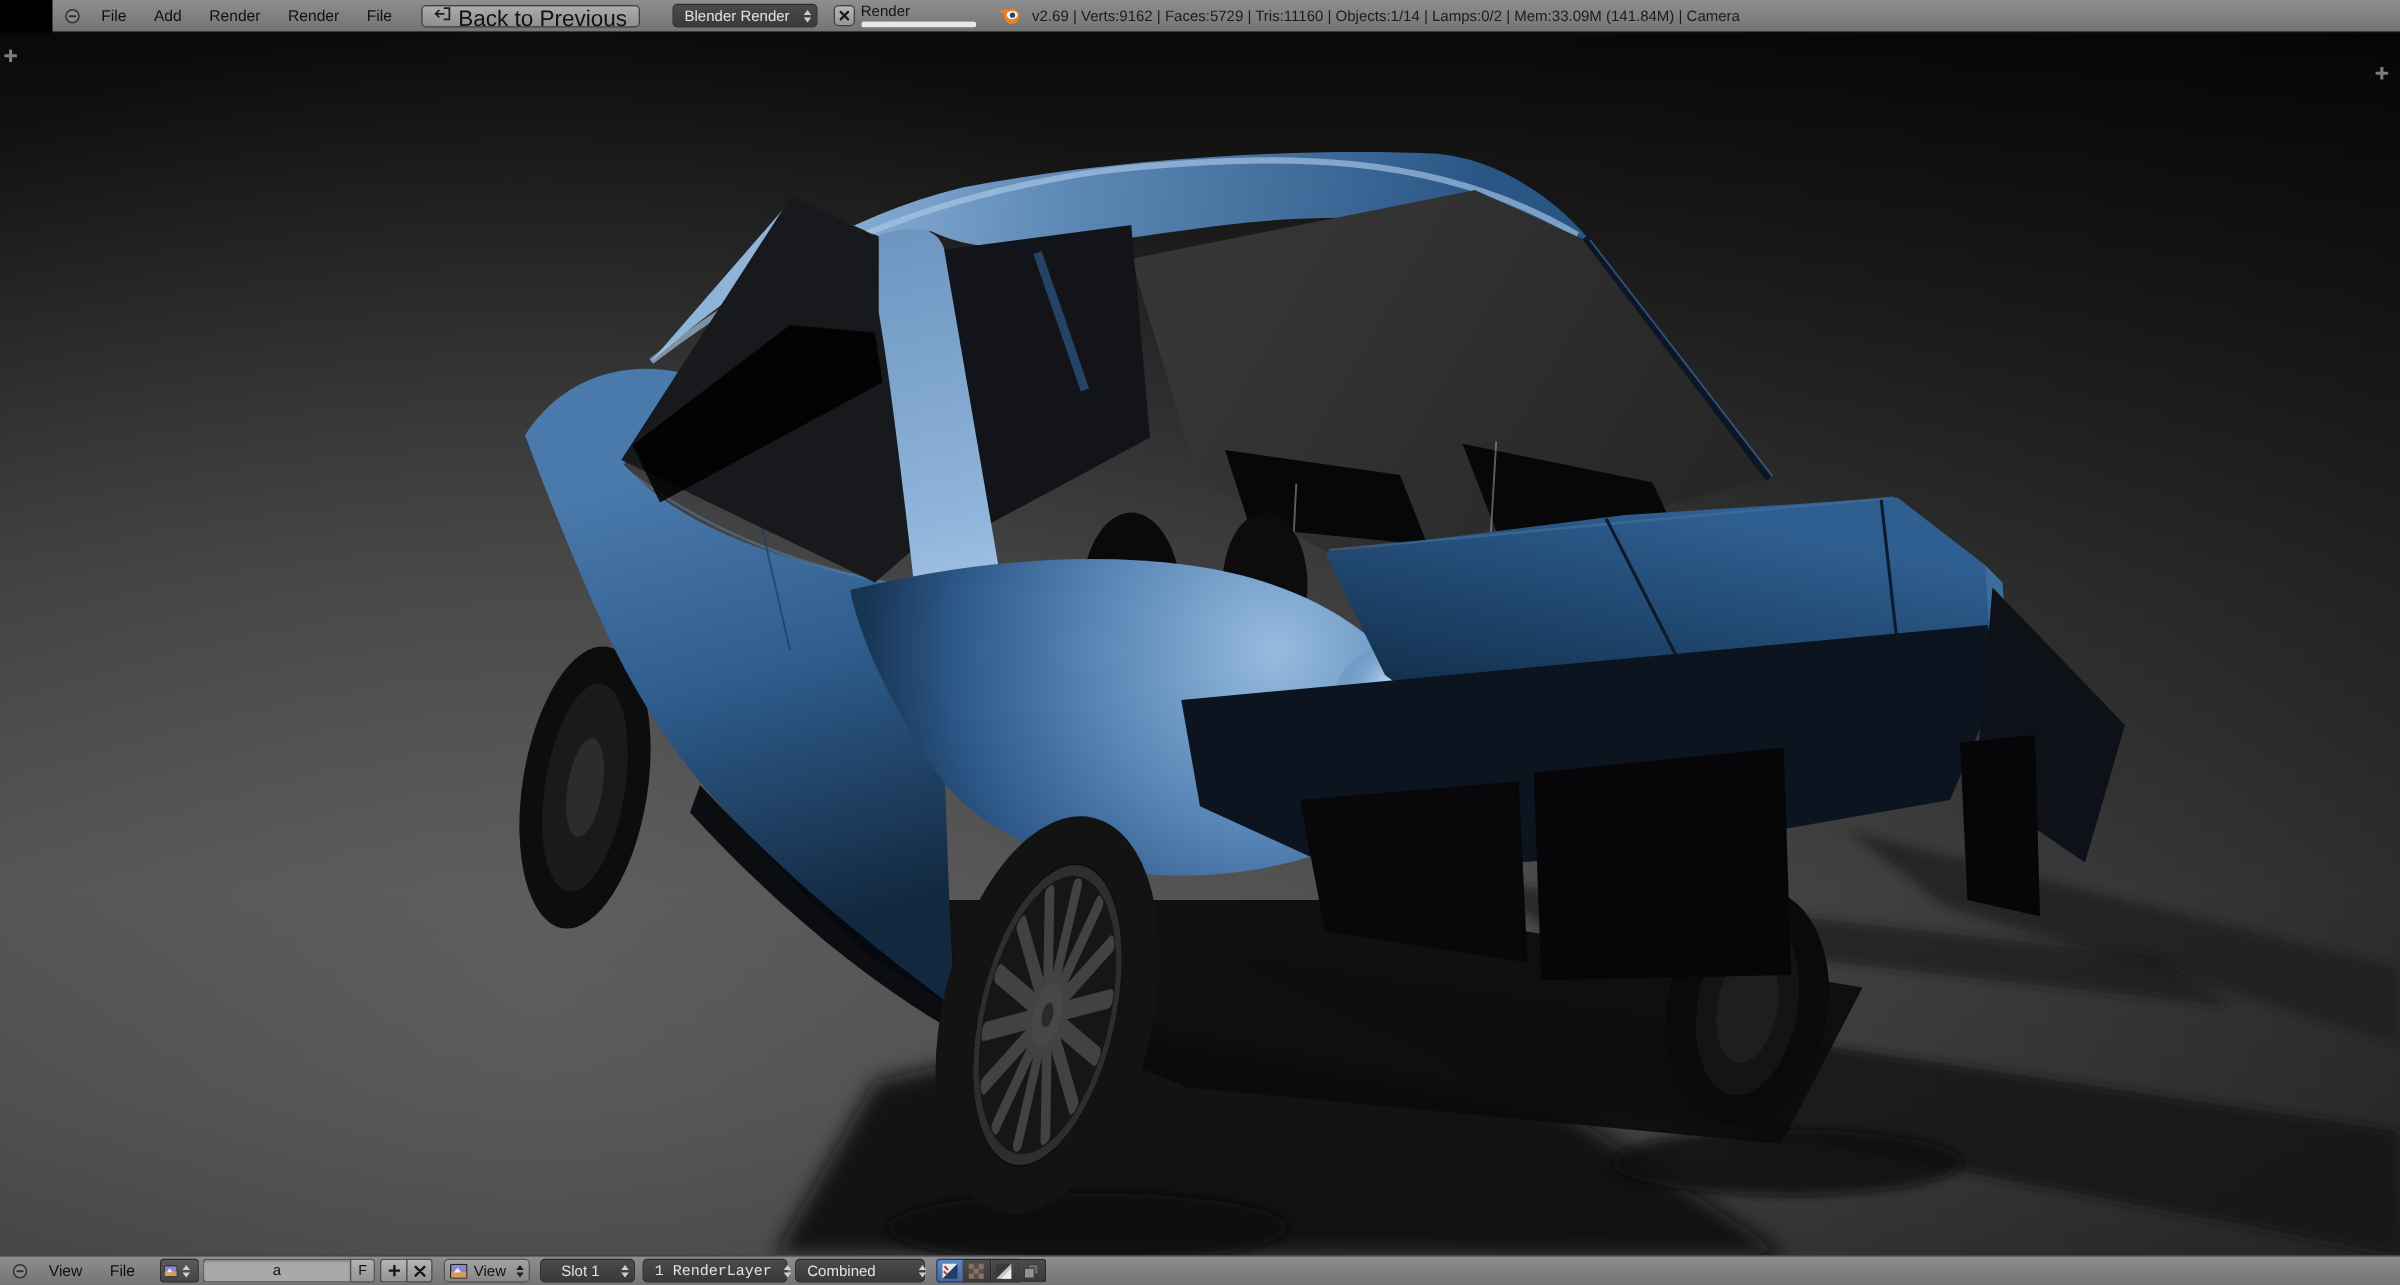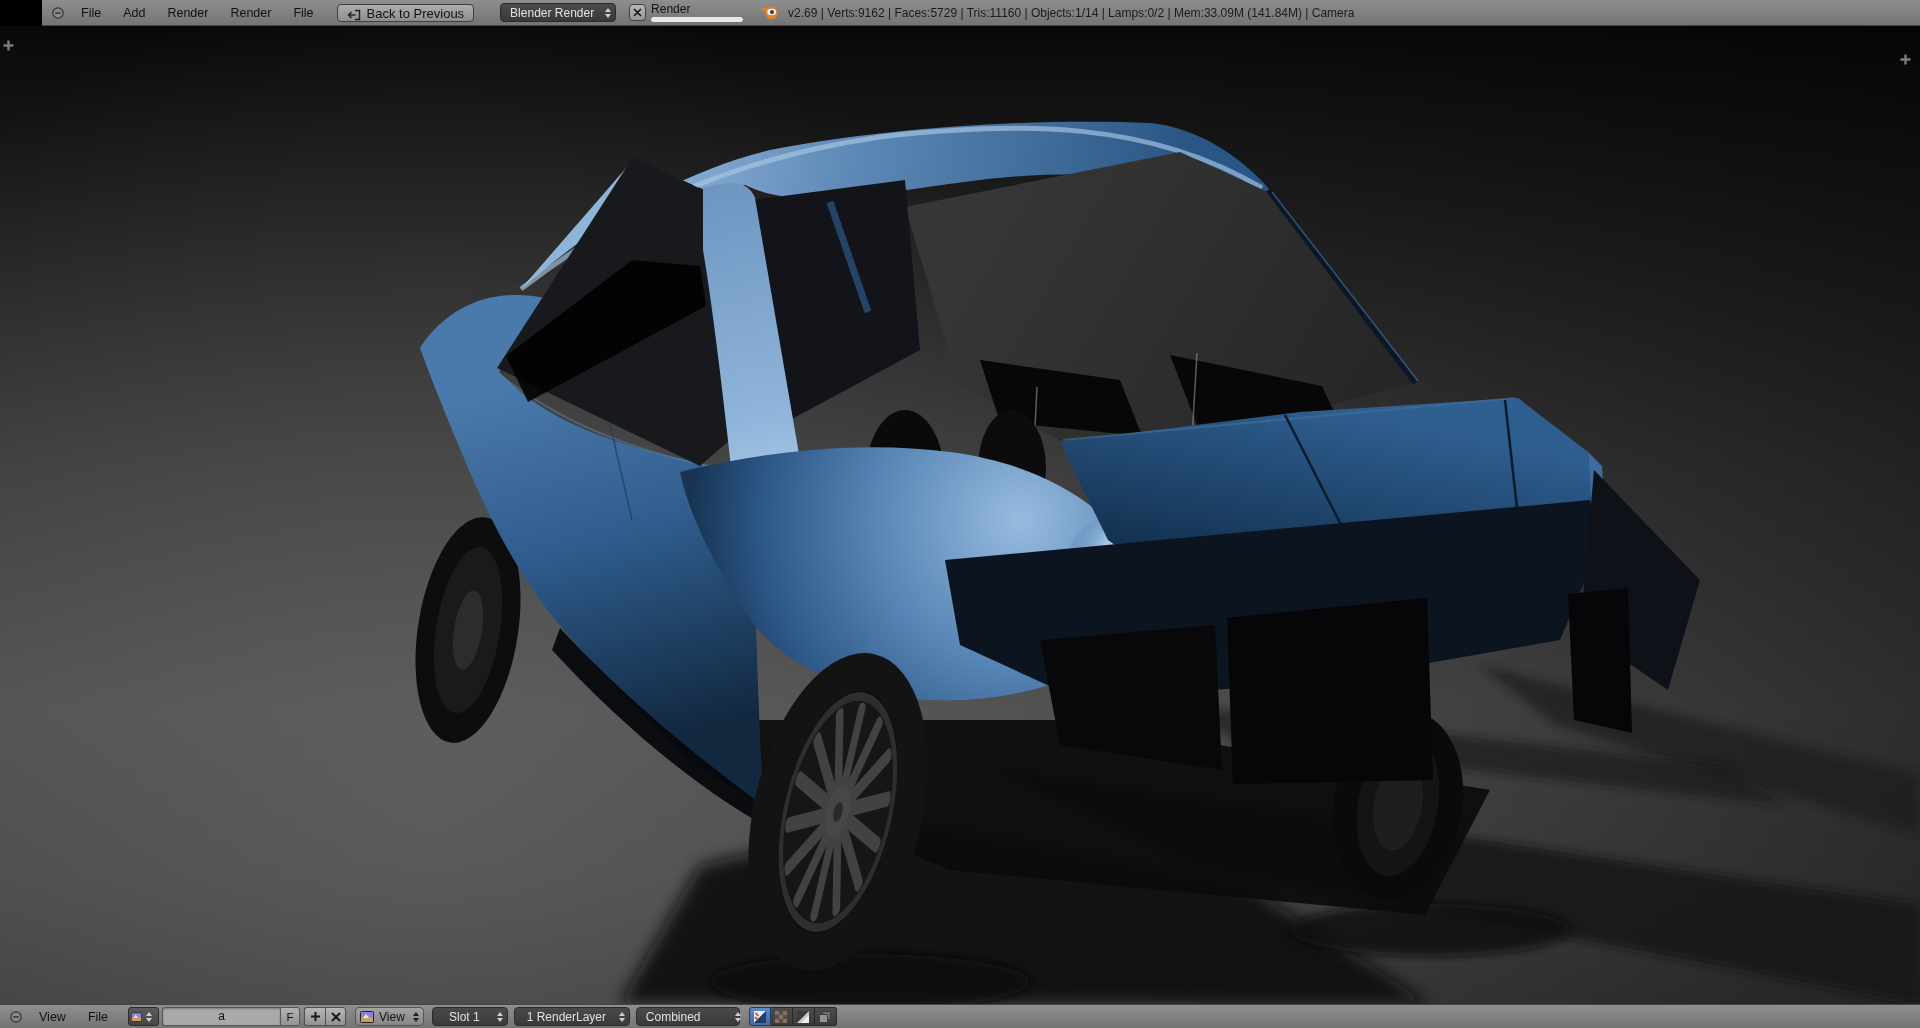--- a/index.html
+++ b/index.html
@@ -4,21 +4,21 @@
 <style>
   html,body{margin:0;padding:0;width:1920px;height:1028px;overflow:hidden;background:#000;
     font-family:"Liberation Sans","DejaVu Sans",sans-serif;-webkit-font-smoothing:antialiased;}
   .bar{position:absolute;left:0;right:0;display:flex;align-items:center;
     background:linear-gradient(#8e8e8e,#747474);box-sizing:border-box;}
   #top-bar{top:0;height:26px;border-bottom:1px solid #454545;padding:0 4px;margin-left:42px;}
   #bottom-bar{bottom:0;height:24px;border-top:1px solid #454545;padding:0 4px;text-align:center;}
   .menu-item{font-size:12.5px;color:#101010;padding:0 11px;cursor:default;white-space:nowrap;}
   .editor-btn{width:24px;height:100%;display:flex;align-items:center;justify-content:center;}
   .btn-light{height:18px;background:linear-gradient(#adadad,#8e8e8e);border:1px solid #3f3f3f;
-    border-radius:4px;display:flex;align-items:flex-end;color:#111;font-size:13px;box-sizing:border-box;}
+    border-radius:4px;display:flex;align-items:flex-start;color:#111;font-size:18px;box-sizing:border-box;}
   .btn-back{padding:0 9px;gap:6px;margin-left:12px;}
   .dd{height:19px;border-radius:4px;display:flex;align-items:center;box-sizing:border-box;
     font-size:12px;white-space:nowrap;border:1px solid #2b2b2b;}
   .dd-dark{background:linear-gradient(#4a4a4a,#393939);color:#e2e2e2;}
   .dd-light{background:linear-gradient(#a2a2a2,#878787);color:#111;border-color:#555;}
   .dd .lbl{flex:1;padding:0 6px 0 9px;}
   .stepper{display:flex;flex-direction:column;align-items:center;padding:0 4px;gap:2px;}
   .stepper i{display:block;width:0;height:0;border-left:3.5px solid transparent;border-right:3.5px solid transparent;}
   .stepper .up{border-bottom:4px solid #cfcfcf;}
   .stepper .dn{border-top:4px solid #cfcfcf;}
@@ -47,21 +47,21 @@
     border-radius:0 3px 3px 0;display:flex;align-items:center;justify-content:center;
     color:#111;font-size:11.5px;box-sizing:border-box;}
   .pm-group{display:flex;margin-left:4px;height:19px;}
   .pm-btn{width:21px;background:linear-gradient(#b6b6b6,#939393);border:1px solid #4f4f4f;
     display:flex;align-items:center;justify-content:center;box-sizing:border-box;}
   .pm-btn.first{border-radius:3px 0 0 3px;border-right:none;}
   .pm-btn.last{border-radius:0 3px 3px 0;}
   #view-dd{margin-left:9px;padding-left:4px;}
   #view-dd .lbl{padding:0 4px 0 5px;}
   #slot-dd{width:76px;margin-left:8px;}
-  #layer-dd{width:116px;margin-left:6px;}
+  #layer-dd{width:116px;margin-left:6px;font-family:Liberation Mono, monospace;}
   #pass-dd{width:104px;margin-left:6px;gap:24px;}
   .toggle-group{display:flex;margin-left:9px;height:19px;}
   .tg-btn{width:22px;background:linear-gradient(#4c4c4c,#3a3a3a);border:1px solid #282828;
     border-left-width:0;display:flex;align-items:center;justify-content:center;box-sizing:border-box;}
   .tg-btn.first{border-left-width:1px;border-radius:3px 0 0 3px;}
   .tg-btn.last{border-radius:0 3px 3px 0;}
   .tg-btn.active{background:linear-gradient(#5e88c8,#45689e);border-color:#253a5e;}
   #canvas{position:absolute;top:26px;left:0;width:1920px;height:978px;background:#000;}
   #canvas svg{display:block;}
   .region-plus{position:absolute;width:13px;height:13px;}

